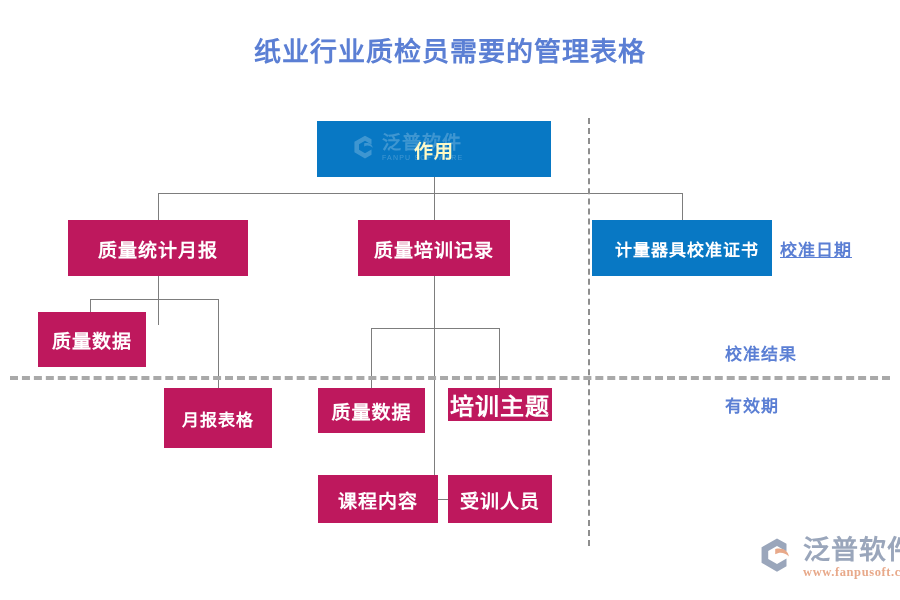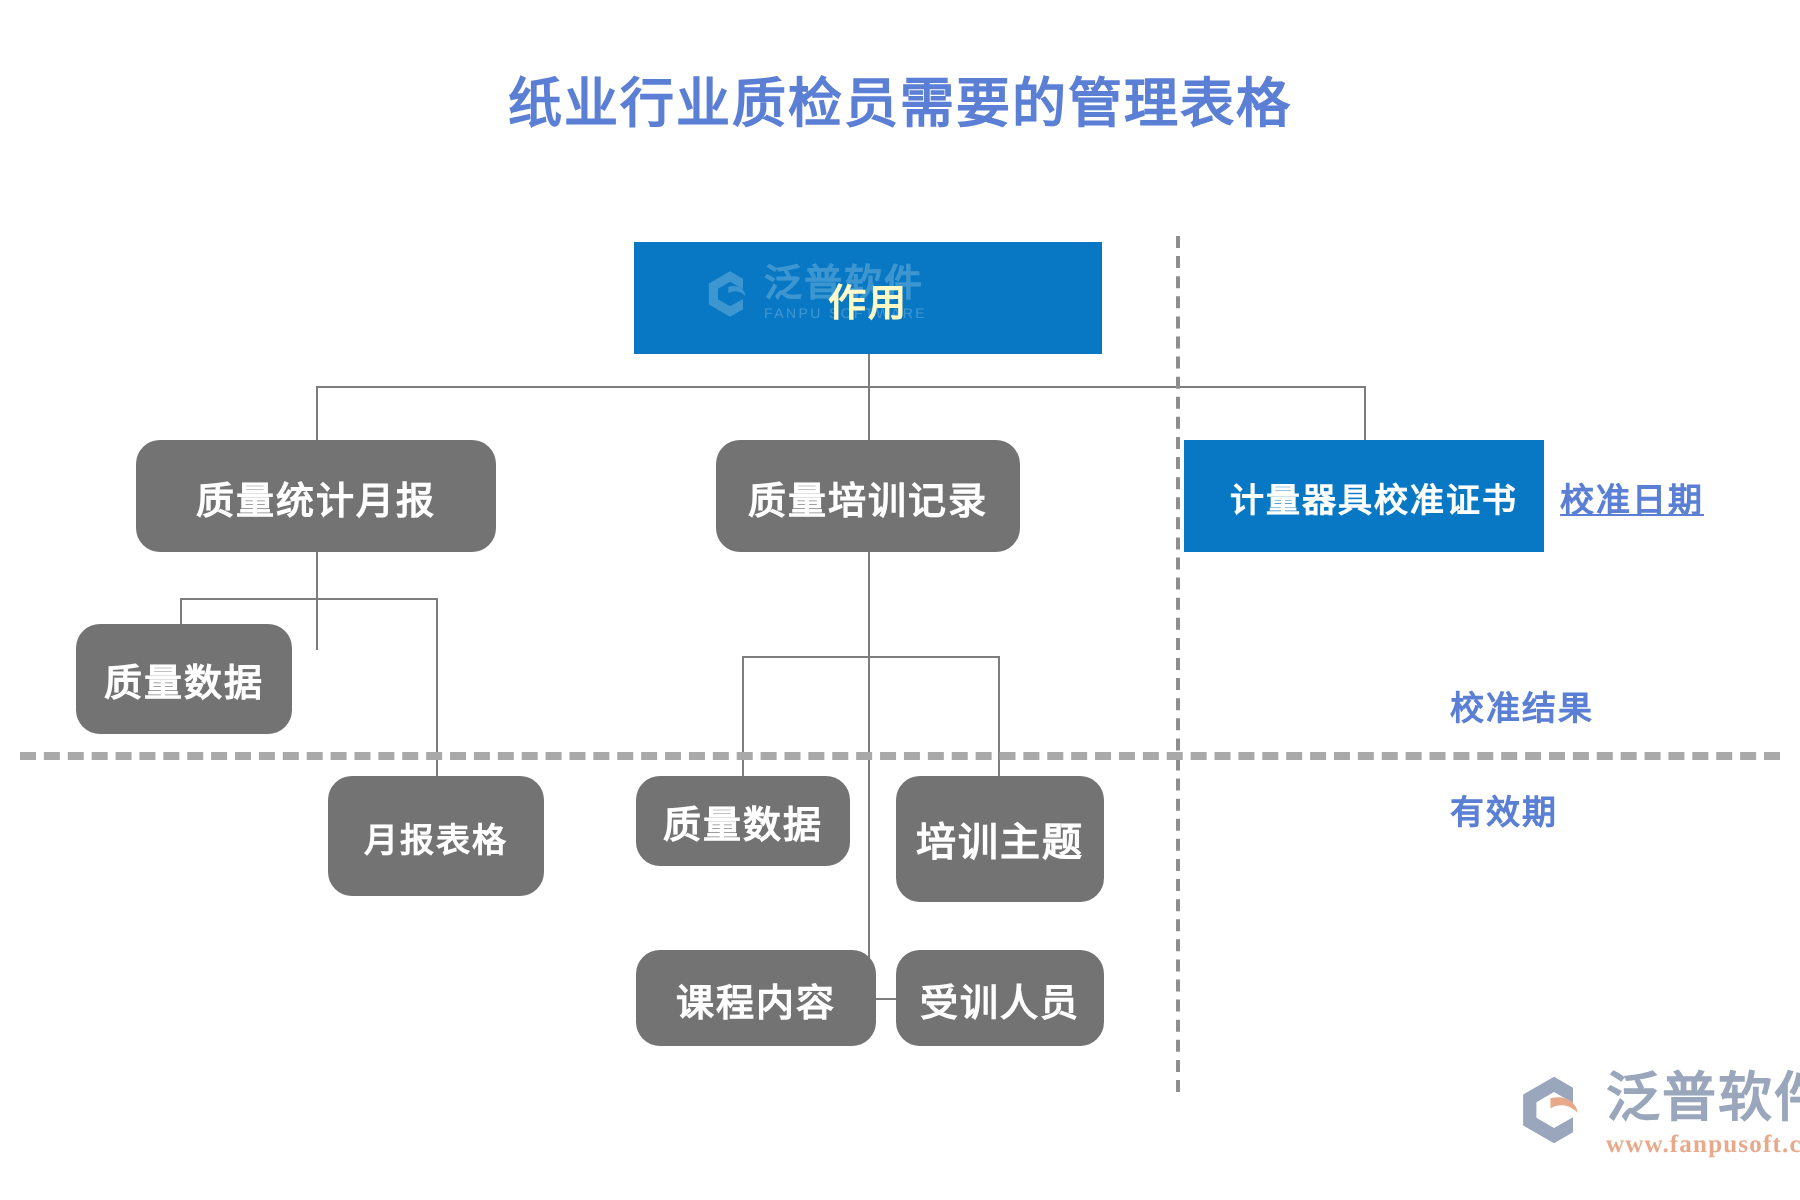--- a/index.html
+++ b/index.html
@@ -39,21 +39,21 @@
     display: flex;
     align-items: center;
     justify-content: center;
     color: #ffffff;
     font-weight: bold;
     font-family: "DejaVu Serif", "Liberation Serif", serif;
     letter-spacing: 1px;
     white-space: nowrap;
     z-index: 5;
   }
-  .node.gray  { background: #737373; border-radius: 12px; }
+  .node.gray  { background: #be185d; }
   .node.blue  { background: #0878c4; }
   .node.root  { color: #fef9c3; }
 
   
   .ln {
     position: absolute;
     background: #7d7d7d;
     z-index: 2;
   }
   .ln.h { height: 1px; }
@@ -209,21 +209,21 @@
   </div>
 
   <div class="node gray" style="left:164px; top:388px; width:108px; height:60px; font-size:17px;">
     <span>月报表格</span>
   </div>
 
   <div class="node gray" style="left:318px; top:388px; width:107px; height:45px; font-size:19px;">
     <span>质量数据</span>
   </div>
 
-  <div class="node gray" style="left:448px; top:388px; width:104px; height:63px; font-size:20px;">
+  <div class="node gray" style="left:448px; top:388px; width:104px; height:33px; font-size:24px;">
     <span>培训主题</span>
   </div>
 
   <div class="node gray" style="left:318px; top:475px; width:120px; height:48px; font-size:19px;">
     <span>课程内容</span>
   </div>
 
   <div class="node gray" style="left:448px; top:475px; width:104px; height:48px; font-size:19px;">
     <span>受训人员</span>
   </div>

